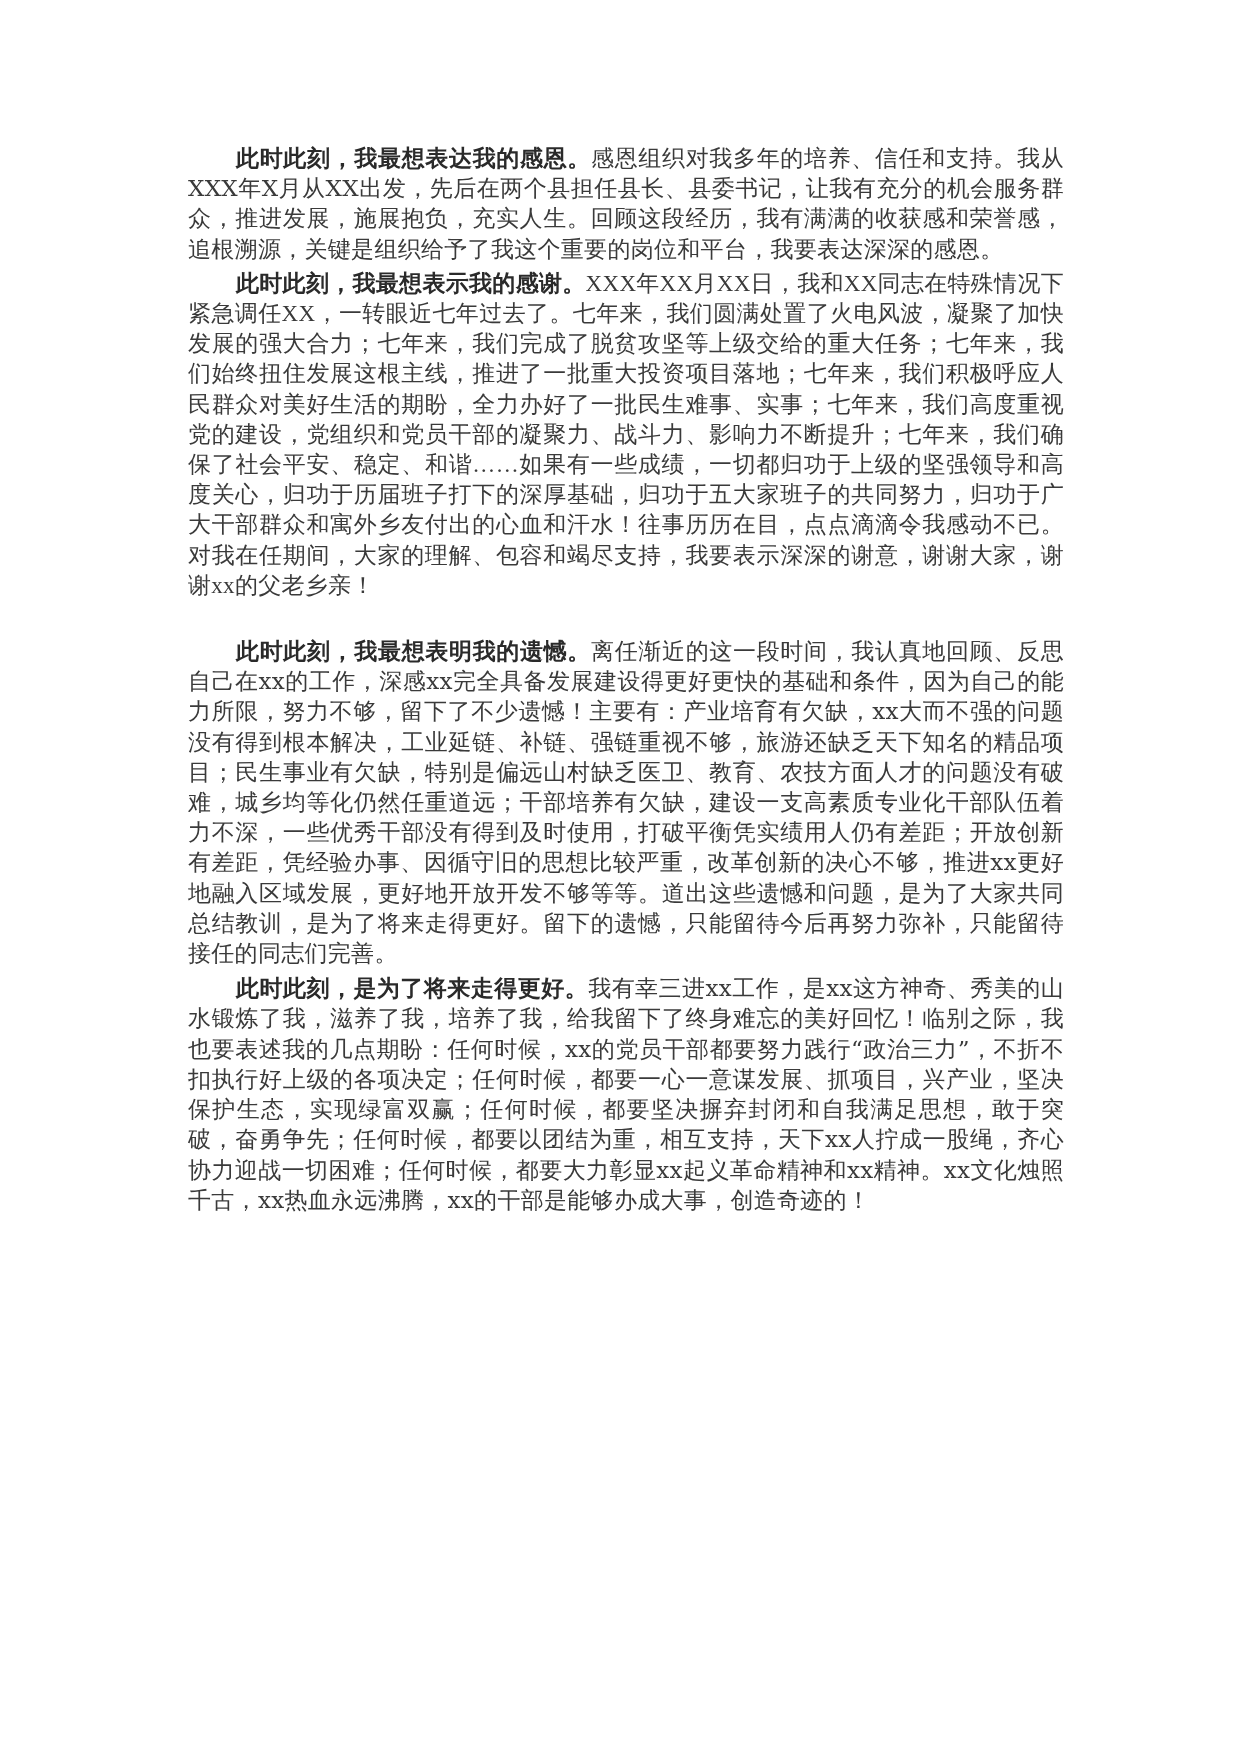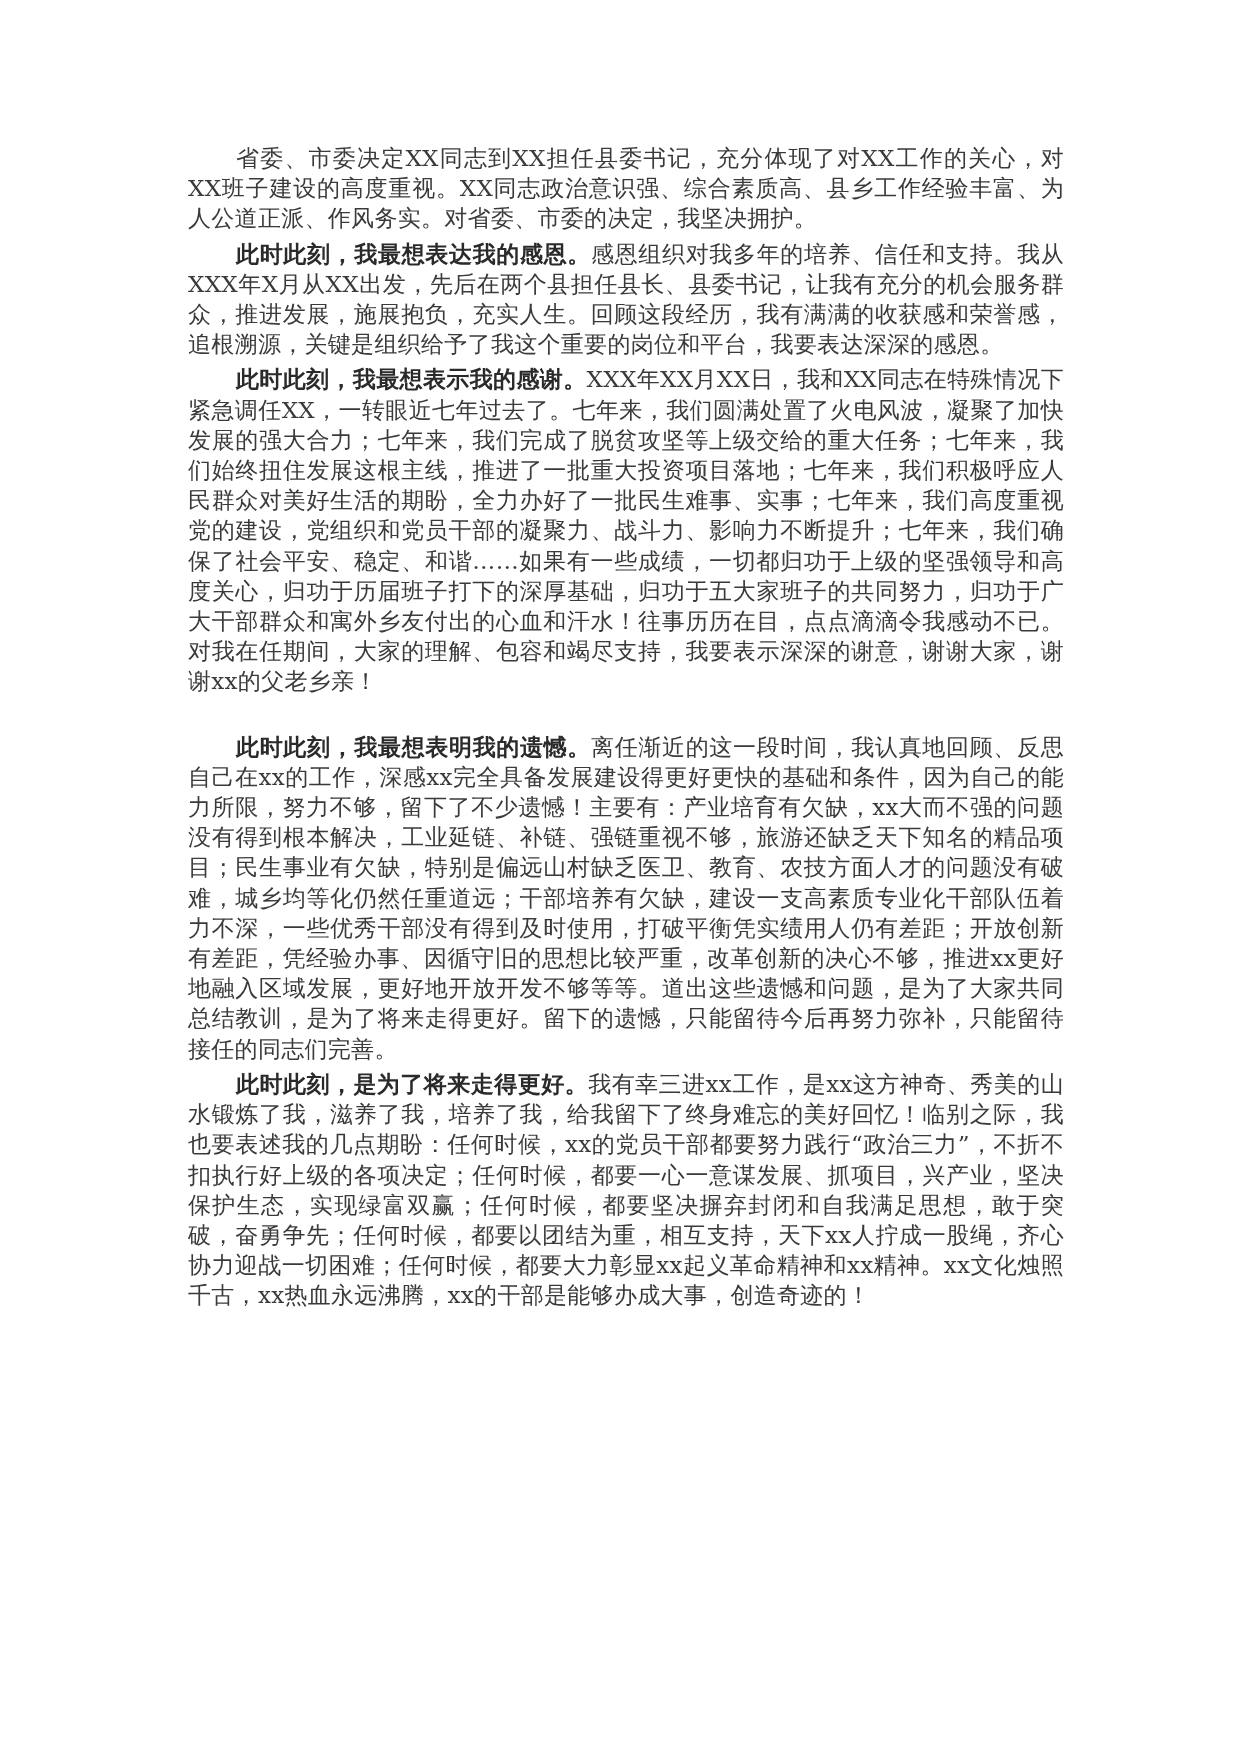--- a/index.html
+++ b/index.html
@@ -13,33 +13,30 @@
     font-size: 23px;
     line-height: 30.2px;
     color: #3a3a3a;
     text-align: justify;
     letter-spacing: 0.3px;
   }
   .para {
     margin: 0 0 5px 0;
     text-indent: 48px;
   }
-  .para.spaced-after { margin-bottom: 35px; }
+  .para.spaced-after { margin-bottom: 35px; font-family: Liberation Serif, serif; }
   .lead {
     font-weight: bold;
     color: #2a2a2a;
   }
 </style>
 </head>
 <body>
 
 <div class="page">
-  <p class="para">
-    <span class="lead"></span><span>省委、市委决定XX同志到XX担任县委书记，充分体现了对XX工作的关心，对XX班子建设的高度重视。XX同志政治意识强、综合素质高、县乡工作经验丰富、为人公道正派、作风务实。对省委、市委的决定，我坚决拥护。</span>
-  </p>
   <p class="para">
     <span class="lead">此时此刻，我最想表达我的感恩。</span><span>感恩组织对我多年的培养、信任和支持。我从XXX年X月从XX出发，先后在两个县担任县长、县委书记，让我有充分的机会服务群众，推进发展，施展抱负，充实人生。回顾这段经历，我有满满的收获感和荣誉感，追根溯源，关键是组织给予了我这个重要的岗位和平台，我要表达深深的感恩。</span>
   </p>
   <p class="para spaced-after">
     <span class="lead">此时此刻，我最想表示我的感谢。</span><span>XXX年XX月XX日，我和XX同志在特殊情况下紧急调任XX，一转眼近七年过去了。七年来，我们圆满处置了火电风波，凝聚了加快发展的强大合力；七年来，我们完成了脱贫攻坚等上级交给的重大任务；七年来，我们始终扭住发展这根主线，推进了一批重大投资项目落地；七年来，我们积极呼应人民群众对美好生活的期盼，全力办好了一批民生难事、实事；七年来，我们高度重视党的建设，党组织和党员干部的凝聚力、战斗力、影响力不断提升；七年来，我们确保了社会平安、稳定、和谐……如果有一些成绩，一切都归功于上级的坚强领导和高度关心，归功于历届班子打下的深厚基础，归功于五大家班子的共同努力，归功于广大干部群众和寓外乡友付出的心血和汗水！往事历历在目，点点滴滴令我感动不已。对我在任期间，大家的理解、包容和竭尽支持，我要表示深深的谢意，谢谢大家，谢谢xx的父老乡亲！</span>
   </p>
   <p class="para">
     <span class="lead">此时此刻，我最想表明我的遗憾。</span><span>离任渐近的这一段时间，我认真地回顾、反思自己在xx的工作，深感xx完全具备发展建设得更好更快的基础和条件，因为自己的能力所限，努力不够，留下了不少遗憾！主要有：产业培育有欠缺，xx大而不强的问题没有得到根本解决，工业延链、补链、强链重视不够，旅游还缺乏天下知名的精品项目；民生事业有欠缺，特别是偏远山村缺乏医卫、教育、农技方面人才的问题没有破难，城乡均等化仍然任重道远；干部培养有欠缺，建设一支高素质专业化干部队伍着力不深，一些优秀干部没有得到及时使用，打破平衡凭实绩用人仍有差距；开放创新有差距，凭经验办事、因循守旧的思想比较严重，改革创新的决心不够，推进xx更好地融入区域发展，更好地开放开发不够等等。道出这些遗憾和问题，是为了大家共同总结教训，是为了将来走得更好。留下的遗憾，只能留待今后再努力弥补，只能留待接任的同志们完善。</span>
   </p>
   <p class="para">

